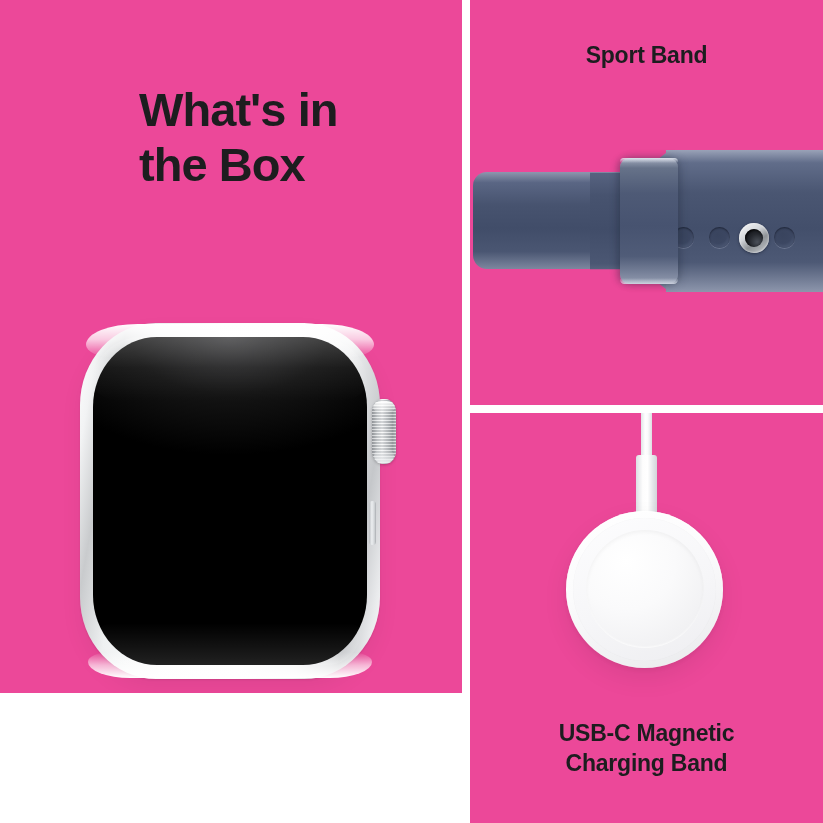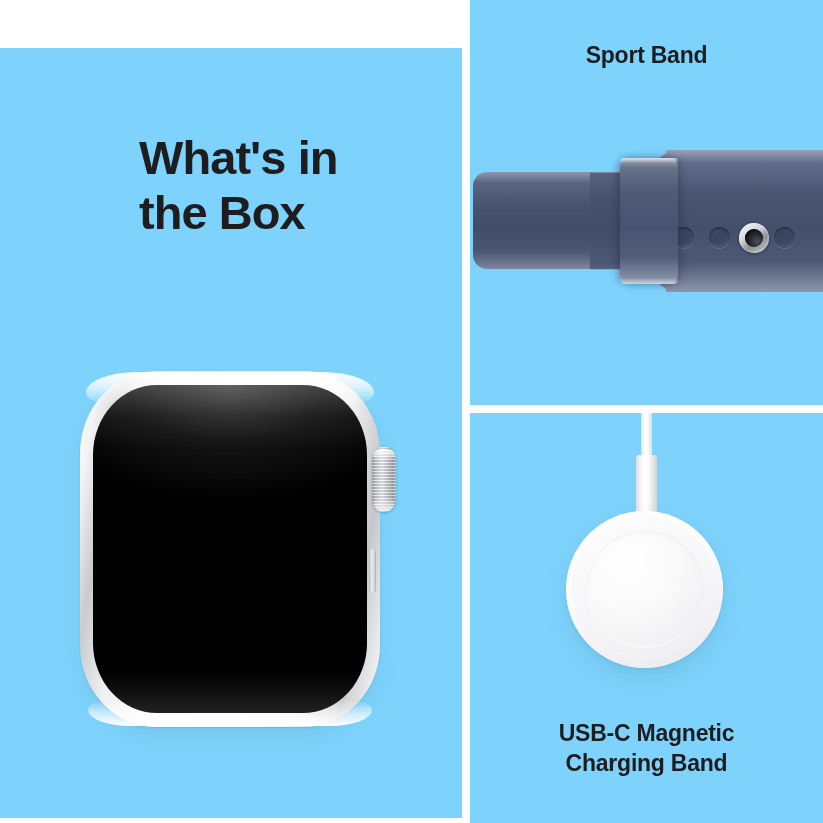--- a/index.html
+++ b/index.html
@@ -19,24 +19,24 @@
   #stage {
     position: relative;
     width: 823px;
     height: 823px;
     background: #ffffff;
   }
 
   
   .panel {
     position: absolute;
-    background: #7dd3fc;
+    background: #ec4899;
     overflow: hidden;
   }
-  #panel-left  { left: 0;     top: 0;    width: 462px; height: 770px; margin-top: 48px; }
+  #panel-left  { left: 0;     top: 0;    width: 462px; height: 693px; }
   #panel-band  { left: 470px; top: 0;    width: 353px; height: 405px; }
   #panel-cable { left: 470px; top: 413px; width: 353px; height: 410px; }
 
   
   .heading {
     position: absolute;
     color: #1d1d1f;
     font-weight: bold;
     letter-spacing: -0.02em;
     line-height: 1.18;

